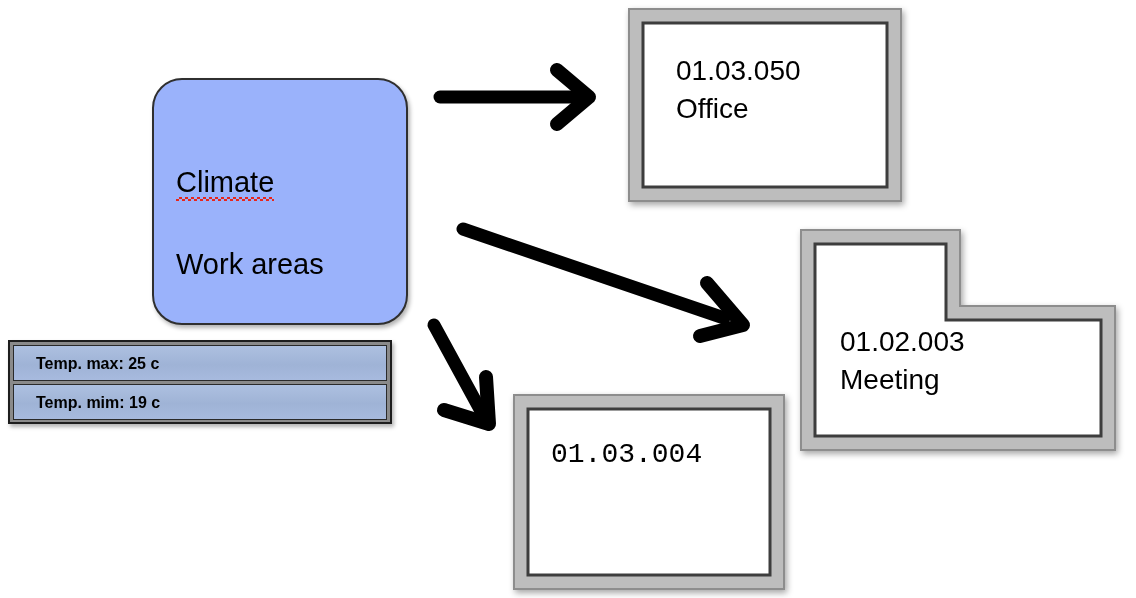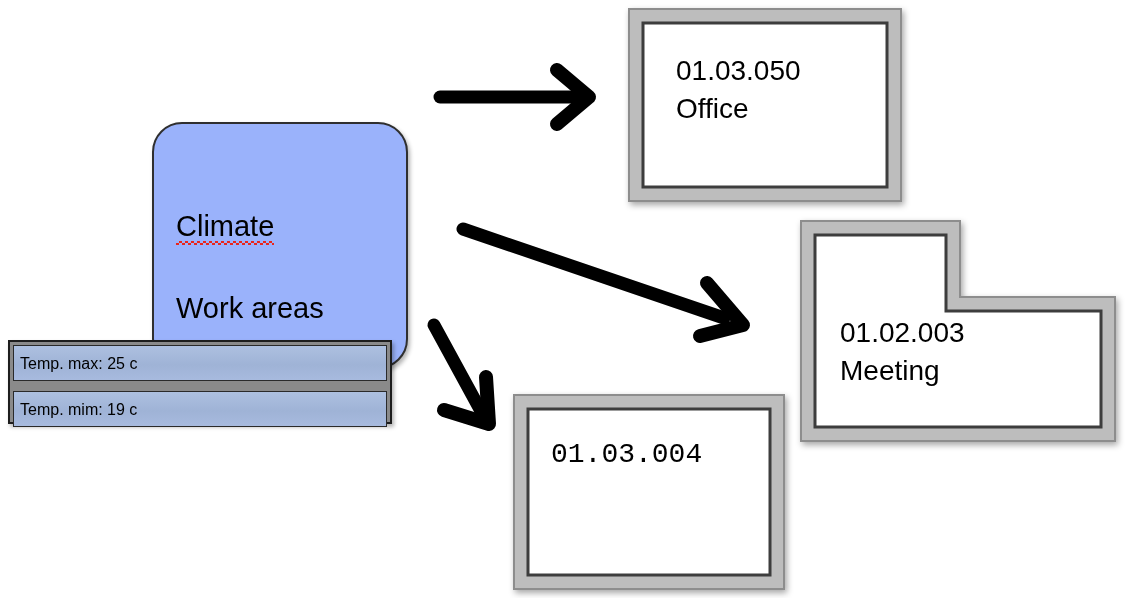--- a/index.html
+++ b/index.html
@@ -8,21 +8,20 @@
   #stage{position:relative;width:1136px;height:598px;background:#fff;}
 
   
   .node-climate{
     position:absolute; left:152px; top:78px; width:256px; height:247px;
     background:#9ab2fb;
     border:2px solid #2f2f2f;
     border-radius:30px;
     box-shadow:2px 3px 4px rgba(0,0,0,.30);
     box-sizing:border-box;
-    margin-top:44px;
   }
   .node-climate-label{
     position:absolute; left:22px; top:82px; right:10px;
     font-size:29px; line-height:41px; color:#000; white-space:pre-line;
   }
   .sp-line{position:relative;display:inline-block;}
   .sp-line::after{
     content:""; position:absolute; left:0; right:0; bottom:2px; height:4px;
     background-image:
       radial-gradient(circle at 1.5px 3.2px, #e8261c 1.45px, transparent 1.6px),
@@ -37,24 +36,25 @@
     border:2px solid #1d1d1d;
     box-sizing:border-box;
     box-shadow:2px 3px 4px rgba(0,0,0,.30);
     padding:3px;
   }
   .prop-row{
     height:36px; line-height:36px;
     background:linear-gradient(to bottom,#adc0e0 0%,#9fb3d6 55%,#a7bade 100%);
     border:1px solid #2a2a2a;
     box-sizing:border-box;
-    font-size:16px; color:#000; padding-left:6px;
+    font-size:16px; color:#000; padding-left:22px;
     position:relative;
+    font-weight:bold;
   }
-  .prop-row + .prop-row{margin-top:10px;}
+  .prop-row + .prop-row{margin-top:3px;}
 
   
   .room{position:absolute;filter:drop-shadow(2px 3px 3px rgba(0,0,0,.35));}
   .room svg{display:block;overflow:visible;}
   .room-text{
     position:absolute; color:#000; font-size:28px; line-height:38px;
     white-space:pre-line;
   }
 
   
@@ -97,21 +97,21 @@
   </svg>
 
   <div class="room" style="left:628px;top:8px;">
     <svg width="274" height="194" viewBox="0 0 274 194">
       <rect x="1" y="1" width="272" height="192" fill="#bdbdbd" stroke="#8d8d8d" stroke-width="2"></rect>
       <rect x="15" y="15" width="244" height="164" fill="#ffffff" stroke="#3d3d3d" stroke-width="3"></rect>
     </svg>
     <div class="room-text" style="left:48px;top:44px;"><span>01.03.050</span><br><span>Office</span></div>
   </div>
 
-  <div class="room" style="left:800px;top:220px;">
+  <div class="room" style="left:800px;top:229px;">
     <svg width="316" height="223" viewBox="0 0 316 223">
       <path d="M1,1 L160,1 L160,77 L315,77 L315,221 L1,221 Z" fill="#bdbdbd" stroke="#8d8d8d" stroke-width="2"></path>
       <path d="M15,15 L146,15 L146,91 L301,91 L301,207 L15,207 Z" fill="#ffffff" stroke="#3d3d3d" stroke-width="3"></path>
     </svg>
     <div class="room-text" style="left:40px;top:94px;"><span>01.02.003</span><br><span>Meeting</span></div>
   </div>
 
   <div class="room" style="left:513px;top:394px;font-family:Liberation Mono, monospace;">
     <svg width="272" height="196" viewBox="0 0 272 196">
       <rect x="1" y="1" width="270" height="194" fill="#bdbdbd" stroke="#8d8d8d" stroke-width="2"></rect>

